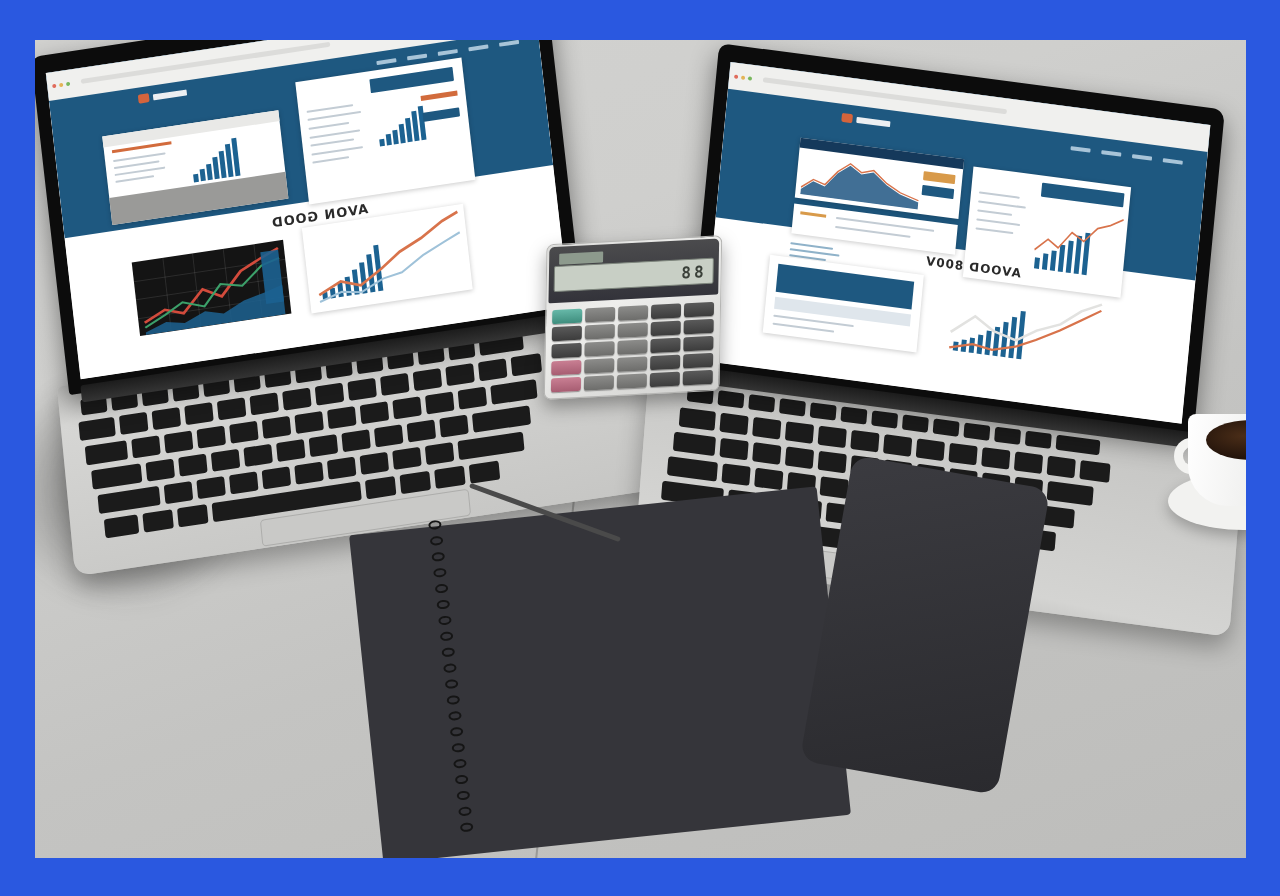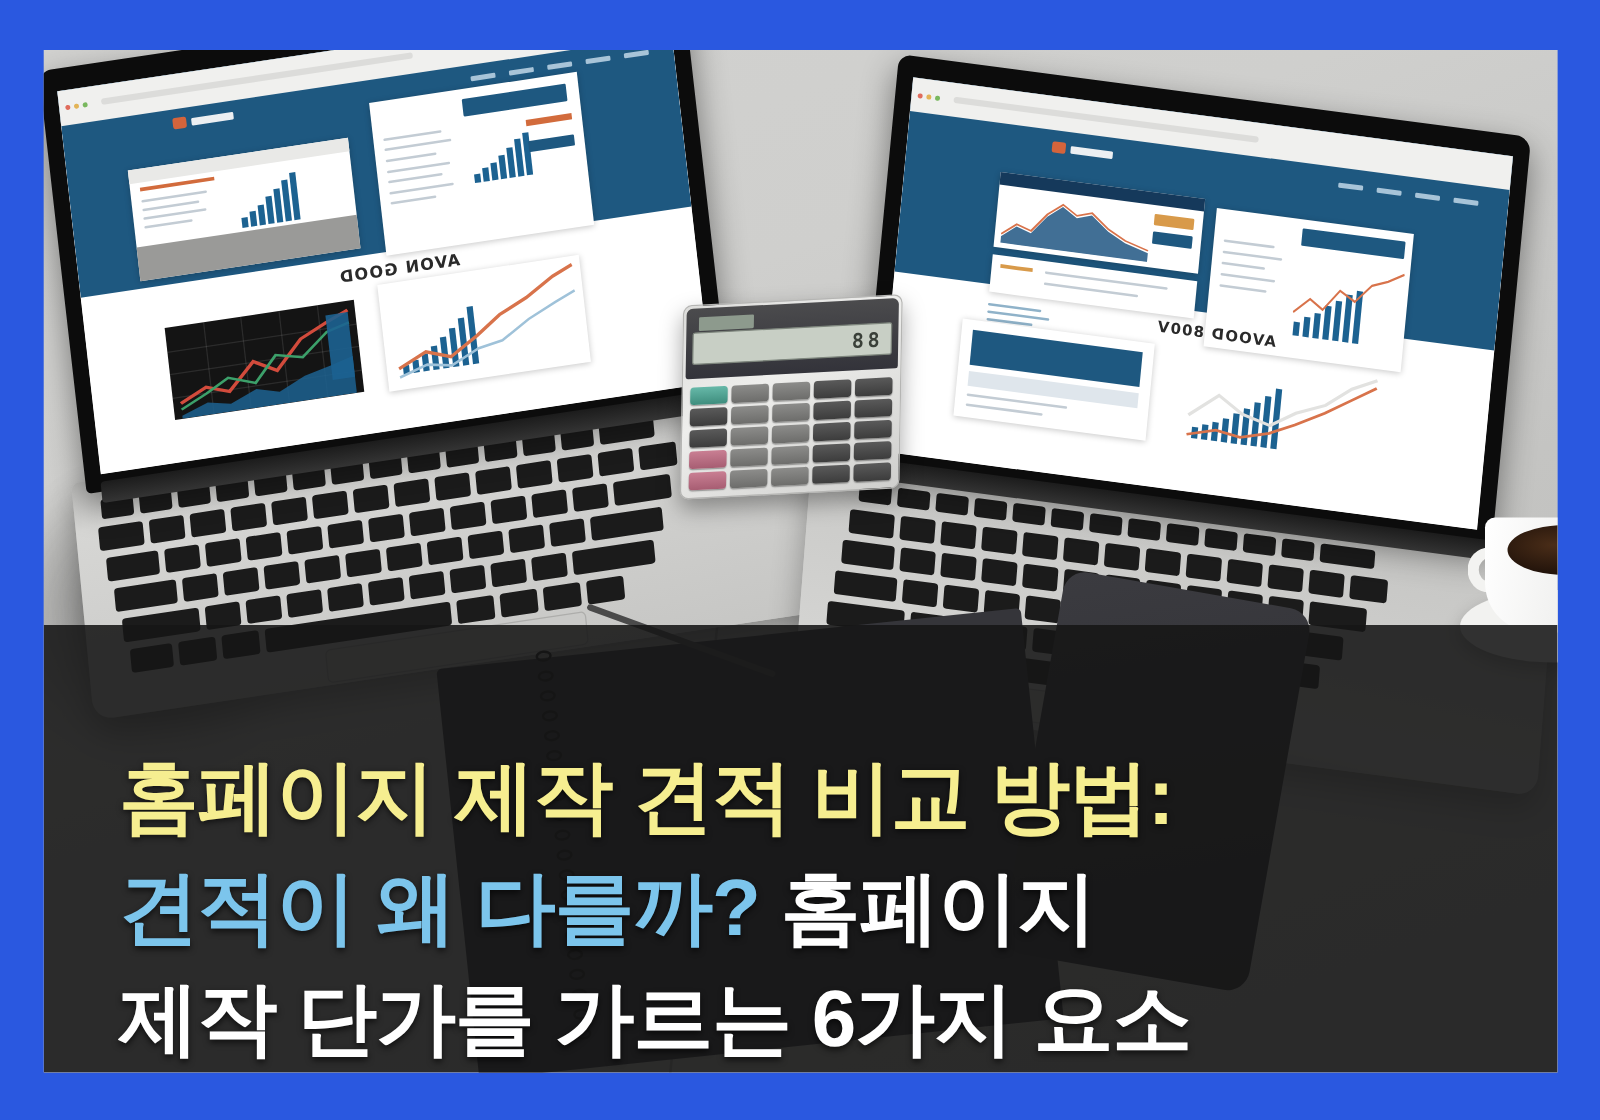--- a/index.html
+++ b/index.html
@@ -732,22 +732,15 @@
           <i></i>
           <i></i>
           <i></i>
           <i></i>
           <i></i>
       </div>
     </div>
     <div class="pen"></div>
     <div class="phone"></div>
 
-    <div id="overlay">
-      <div id="titleblock">
-        <span class="tline l1">홈페이지 제작 견적 비교 방법:</span>
-        <span class="tline l2"><span class="seg-blue">견적이 왜 다를까?</span><span> 홈페이지</span></span>
-        <span class="tline l3">제작 단가를 가르는 6가지 요소</span>
-      </div>
-    </div>
 
   </div>
 </div>
 
 </body></html>

